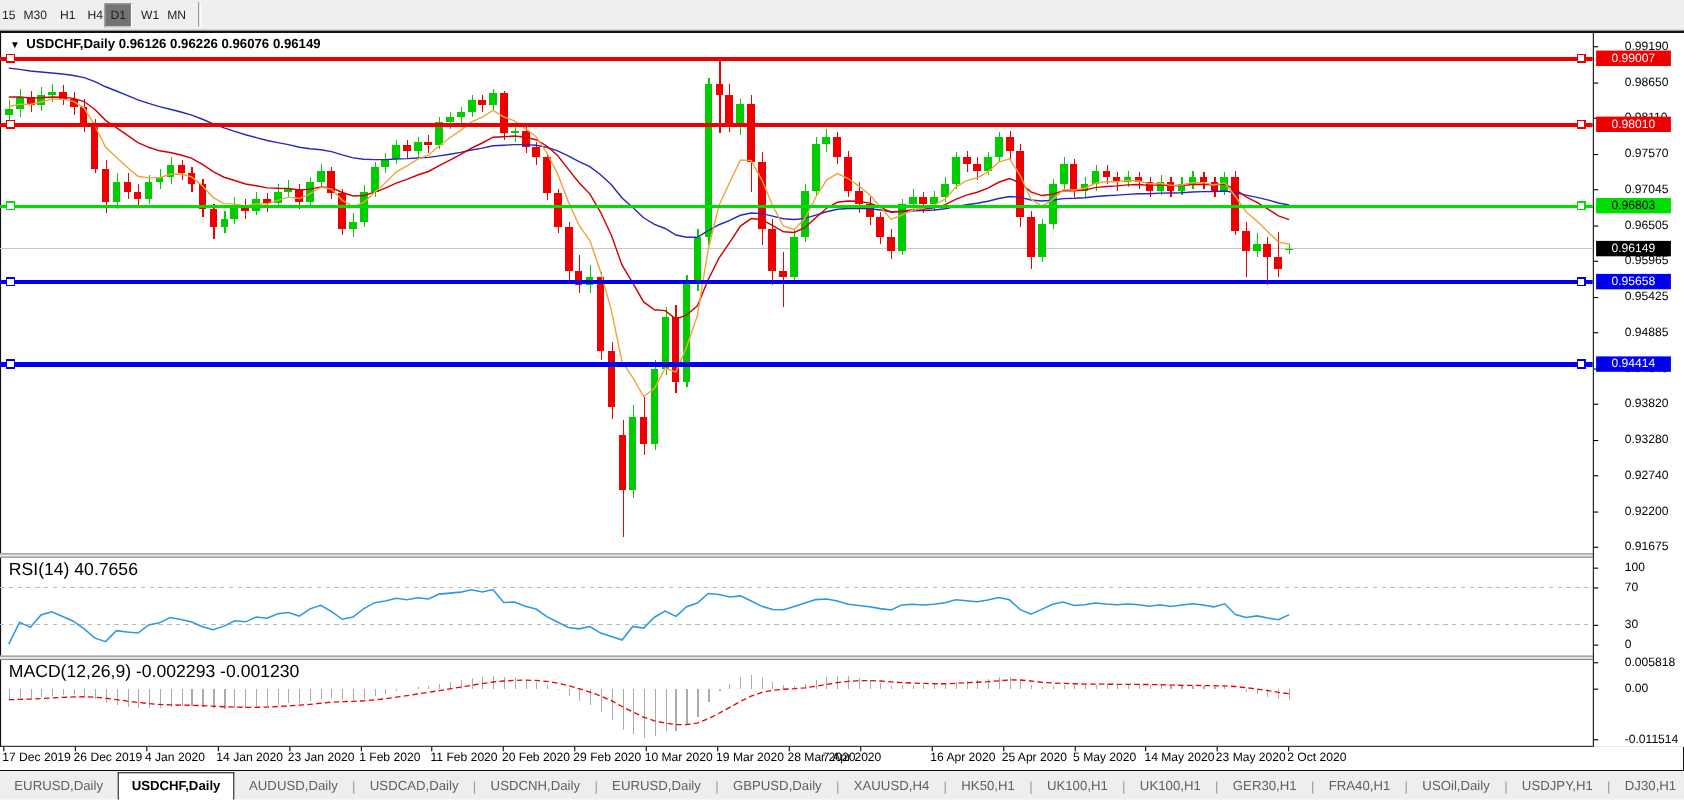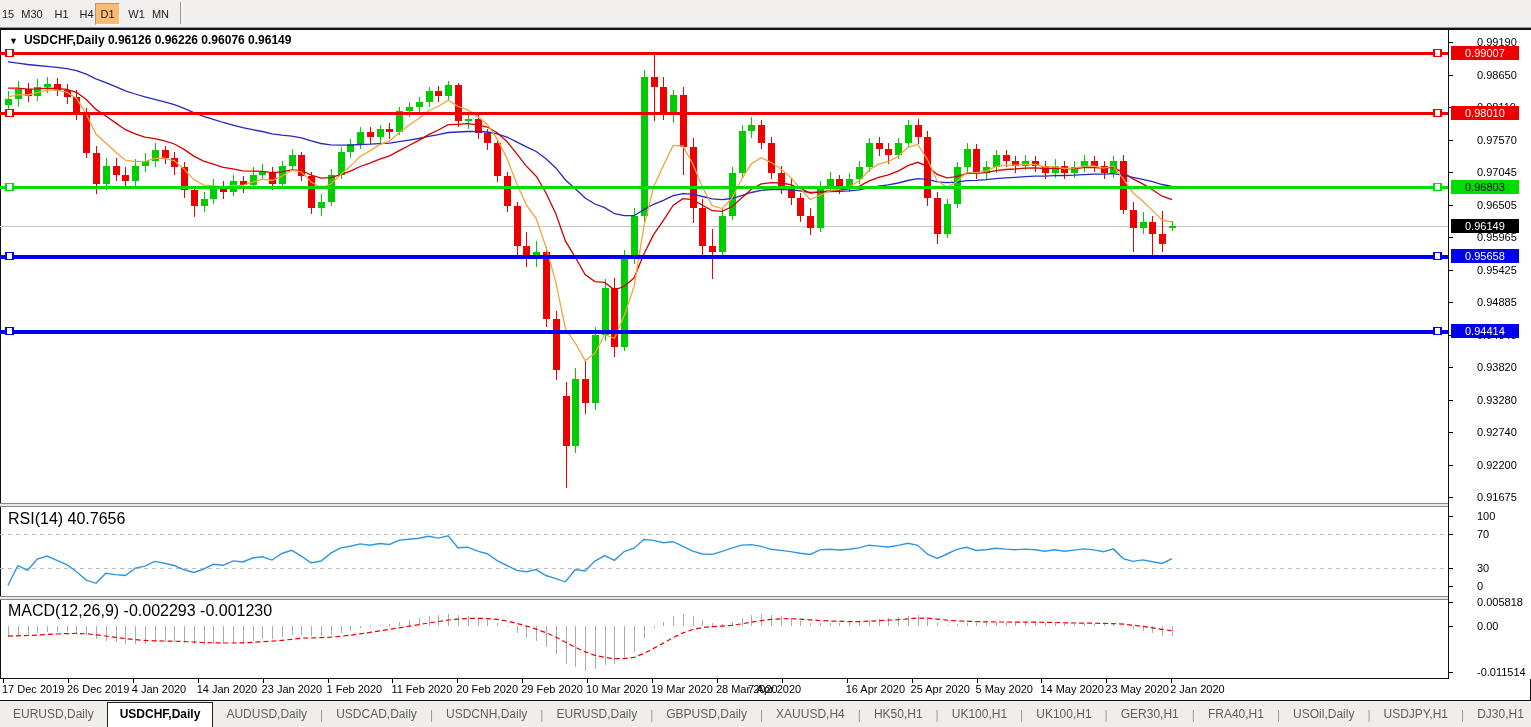--- a/index.html
+++ b/index.html
@@ -2,21 +2,21 @@
 <html><head>
 <meta charset="utf-8">
 <style>
   html,body{margin:0;padding:0;background:#fff;width:1531px;height:727px;overflow:hidden;
     font-family:"Liberation Sans",sans-serif;-webkit-font-smoothing:none;}
   #stage{position:relative;width:1531px;height:727px;background:#fff;}
   
   #toolbar{position:absolute;left:0;top:0;width:1531px;height:27px;background:#f0efee;border-bottom:1px solid #9a9a9a;}
   .tf-btn{position:absolute;top:3px;height:20px;line-height:20px;text-align:center;font-size:11px;color:#222;
     cursor:default;border:1px solid transparent;}
-  .tf-btn.active{background:#fdba74;border:1px solid #9a9a9a;border-right-color:#fff;border-bottom-color:#fff;}
+  .tf-btn.active{background:#737373;border:1px solid #9a9a9a;border-right-color:#fff;border-bottom-color:#fff;}
   .tb-sep{position:absolute;top:2px;left:180px;width:1px;height:22px;border-left:1px solid #9a9a9a;border-right:1px solid #fff;}
   
   #chart-frame{position:absolute;left:0;top:28px;width:1531px;height:673px;background:#fff;border-top:2px solid #111;border-bottom:1px solid #111;box-sizing:border-box;}
   .vborder-l{position:absolute;left:0;top:28px;width:1px;height:672px;background:#111;}
   .vborder-r{position:absolute;left:1530px;top:28px;width:1px;height:672px;background:#111;}
   svg{position:absolute;left:0;shape-rendering:crispEdges;}
   #svg-main{top:30px;}
   #svg-rsi{top:507px;}
   #svg-macd{top:600px;}
   .splitter{position:absolute;left:0;width:1531px;height:4px;background:#e8e8e8;border-top:1px solid #8a8a8a;border-bottom:1px solid #8a8a8a;box-sizing:border-box;}
@@ -546,21 +546,21 @@
       <div class="dt-label" style="left: 845.7px;">16 Apr 2020</div>
       <div class="dt-tick" style="left: 911.6px;"></div>
       <div class="dt-label" style="left: 910.6px;">25 Apr 2020</div>
       <div class="dt-tick" style="left: 976.5px;"></div>
       <div class="dt-label" style="left: 975.5px;">5 May 2020</div>
       <div class="dt-tick" style="left: 1041.4px;"></div>
       <div class="dt-label" style="left: 1040.4px;">14 May 2020</div>
       <div class="dt-tick" style="left: 1106.3px;"></div>
       <div class="dt-label" style="left: 1105.3px;">23 May 2020</div>
       <div class="dt-tick" style="left: 1171.2px;"></div>
-      <div class="dt-label" style="left: 1170.2px;">2 Jan 2020</div>
+      <div class="dt-label" style="left: 1170.2px;">2 Oct 2020</div>
     </div>
 
   <div id="tab-bar">
       <div class="tab">EURUSD,Daily</div>
       <div class="tab active">USDCHF,Daily</div>
       <div class="tab">AUDUSD,Daily</div>
       <div class="tab-div">|</div>
       <div class="tab">USDCAD,Daily</div>
       <div class="tab-div">|</div>
       <div class="tab">USDCNH,Daily</div>

